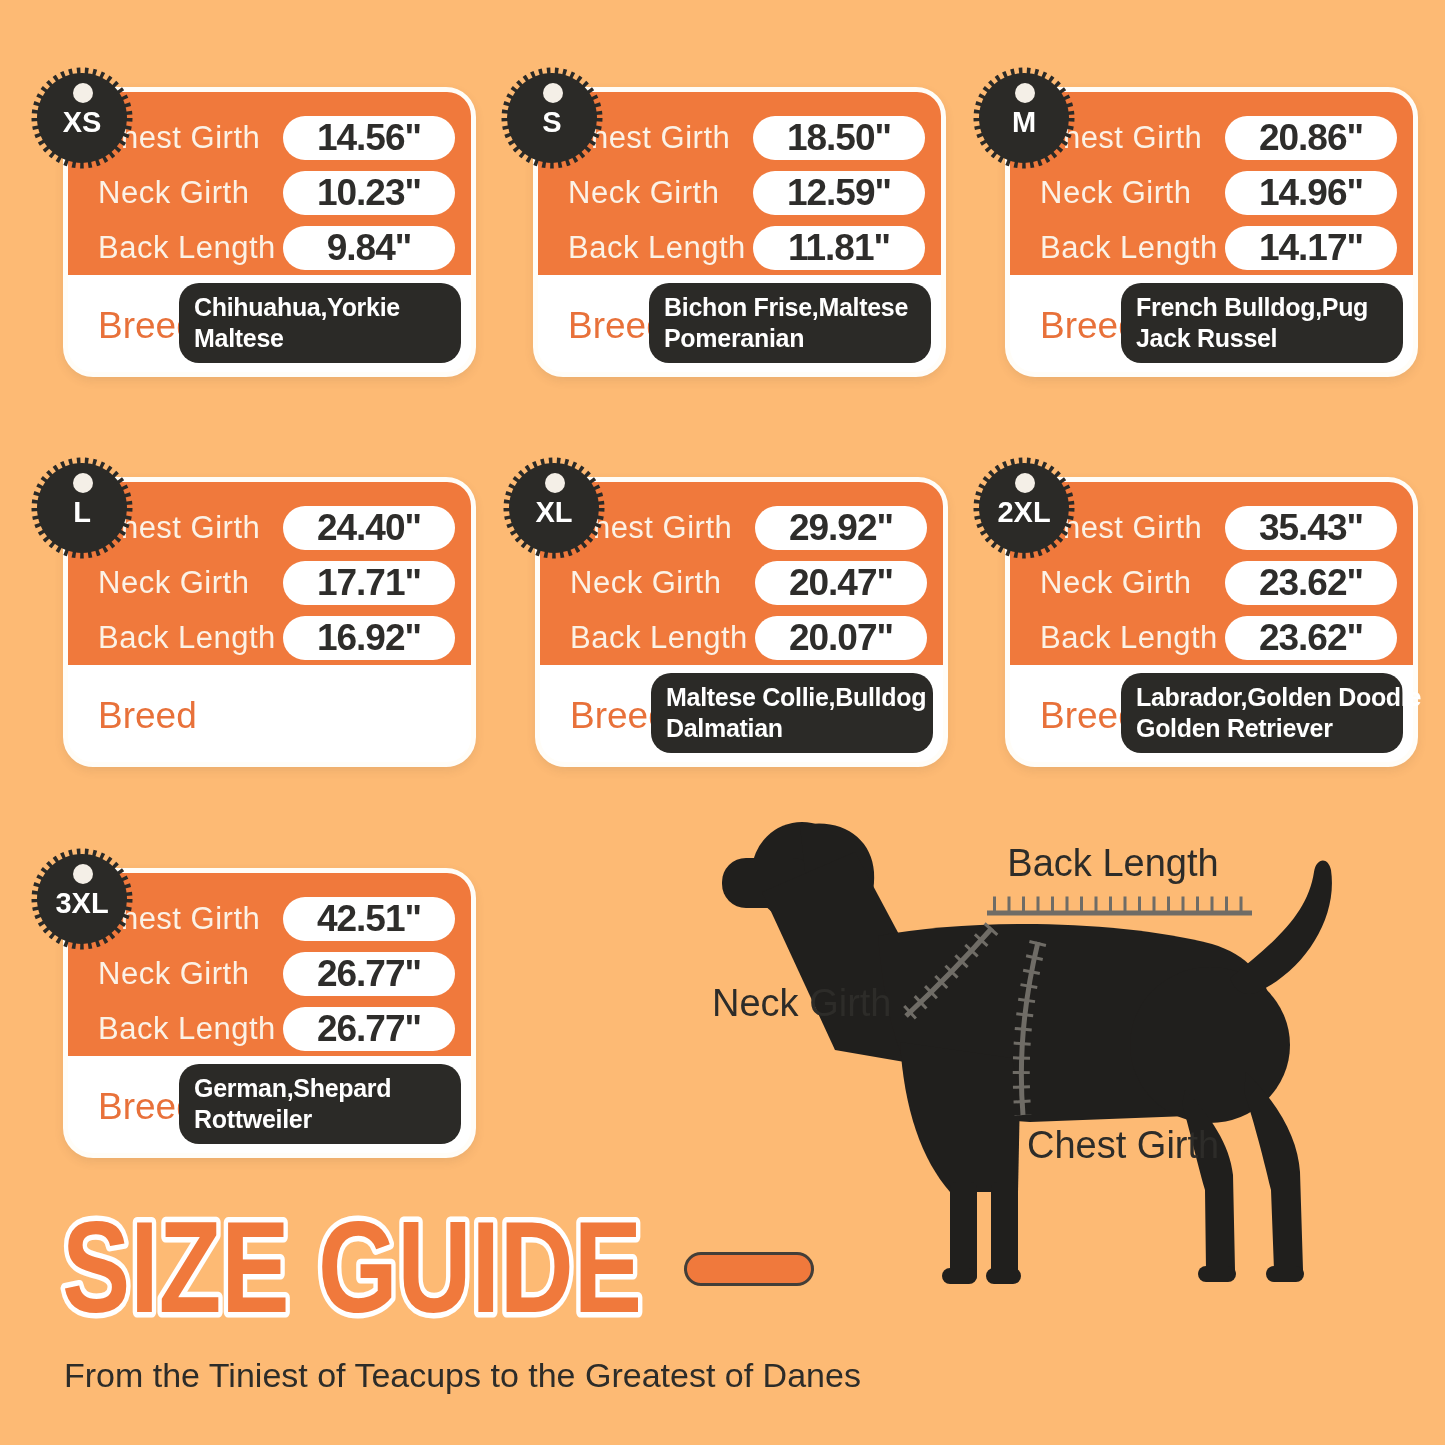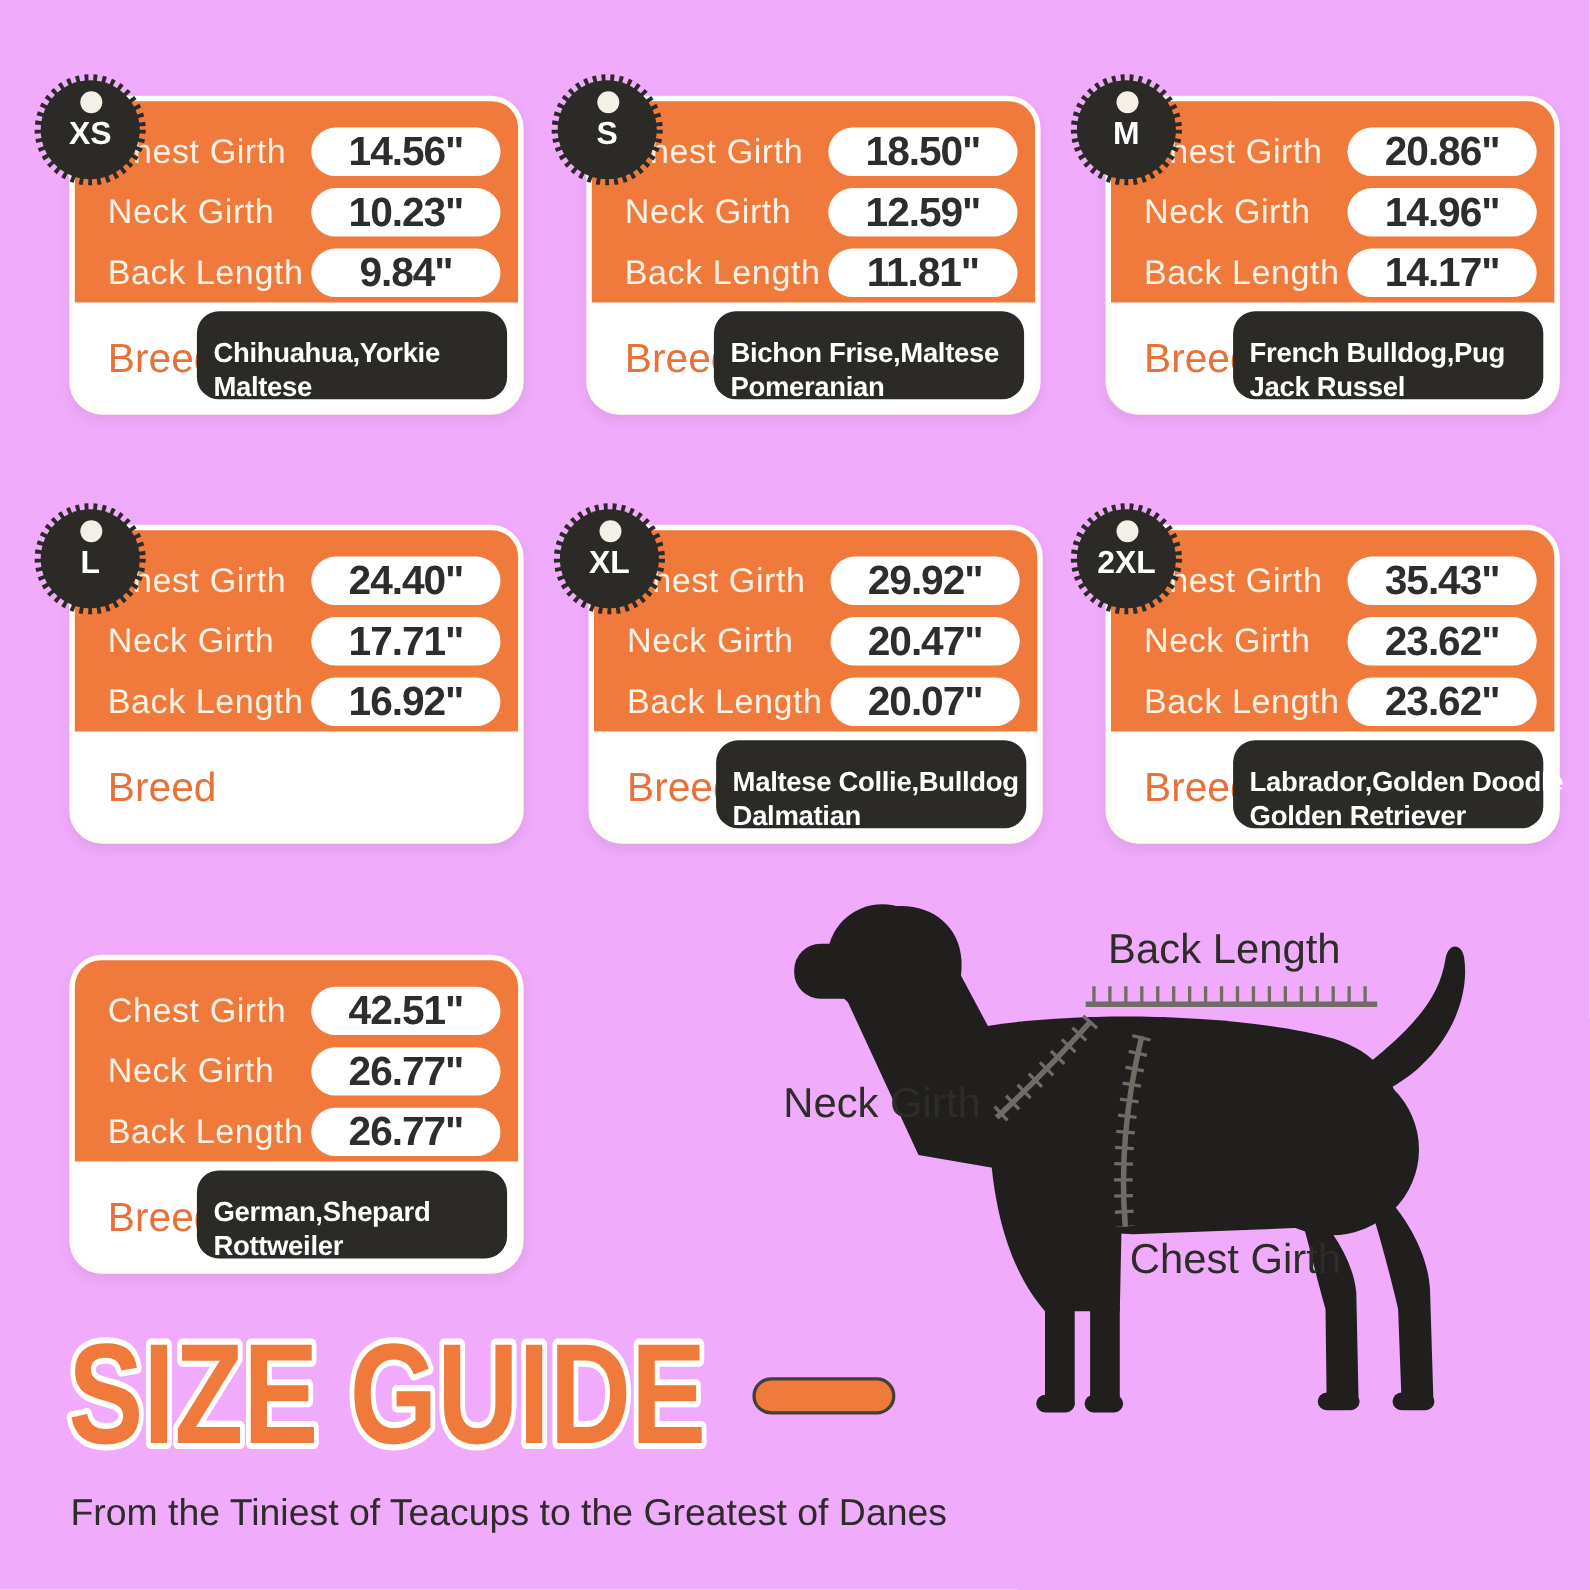--- a/index.html
+++ b/index.html
@@ -1,18 +1,18 @@
 <!DOCTYPE html>
 <html><head>
 <meta charset="utf-8">
 <style>
   html,body{margin:0;padding:0;}
   .canvas{
     position:relative;width:1445px;height:1445px;overflow:hidden;
-    background:#f0abfc;
+    background:#fdba74;
     font-family:"Liberation Sans", sans-serif;
   }
   
   .card{
     position:absolute;width:413px;height:290px;
     background:#FFFFFF;border:5px solid #FFFDF8;border-radius:30px;
     box-sizing:border-box;box-shadow:0 4px 10px rgba(90,70,50,.10);
   }
   .card-top{
     height:183px;background:#F0793C;border-radius:24px 24px 0 0;
@@ -22,21 +22,21 @@
   .mlabel{color:#FBF2E6;font-size:31px;letter-spacing:.5px;white-space:nowrap;}
   .pill{
     width:172px;height:44px;background:#FFFFFF;border-radius:24px;flex:0 0 auto;
     display:flex;align-items:center;justify-content:center;
     color:#2E2D2B;font-size:37px;font-weight:bold;letter-spacing:-1px;
   }
   .card-bottom{position:relative;height:97px;}
   .breed-label{position:absolute;left:30px;top:30px;color:#E8713A;font-size:37px;}
   .breed-pill{
     position:absolute;right:10px;top:8px;width:282px;height:80px;box-sizing:border-box;
-    background:#2B2A27;border-radius:20px;padding:23px 10px 0 15px;
+    background:#2B2A27;border-radius:20px;padding:9px 10px 0 15px;
     color:#FFFFFF;font-size:25px;font-weight:bold;line-height:1.25;letter-spacing:-.3px;
   }
   .breed-line{display:block;white-space:nowrap;}
   
   .badge{position:absolute;left:-38px;top:-26px;width:104px;height:104px;z-index:3;}
   .badge svg{position:absolute;left:0;top:0;}
   .badge-fill{fill:#2B2A27;}
   .badge-serration{fill:none;stroke:#2B2A27;stroke-width:7;stroke-dasharray:3.5 4.5;}
   .badge-hole{fill:#F4EFE7;}
   .badge-text{
@@ -255,20 +255,28 @@
     <div class="card-bottom">
       <span class="breed-label">Breed</span>
       <div class="breed-pill">
         <span class="breed-line">Labrador,Golden Doodle</span>
         <span class="breed-line">Golden Retriever</span>
       </div>
     </div>
   </div>
 
   <div class="card" style="left:63px;top:868px;">
+    <div class="badge">
+      <svg width="104" height="104" viewBox="0 0 104 104">
+        <circle class="badge-serration" cx="52" cy="52" r="47"></circle>
+        <circle class="badge-fill" cx="52" cy="52" r="45"></circle>
+        <circle class="badge-hole" cx="53" cy="27" r="10"></circle>
+      </svg>
+      <span class="badge-text">3XL</span>
+    </div>
     <div class="card-top">
       <div class="mrow">
           <span class="mlabel">Chest Girth</span>
           <span class="pill">42.51"</span>
         </div>
       <div class="mrow">
           <span class="mlabel">Neck Girth</span>
           <span class="pill">26.77"</span>
         </div>
       <div class="mrow">

